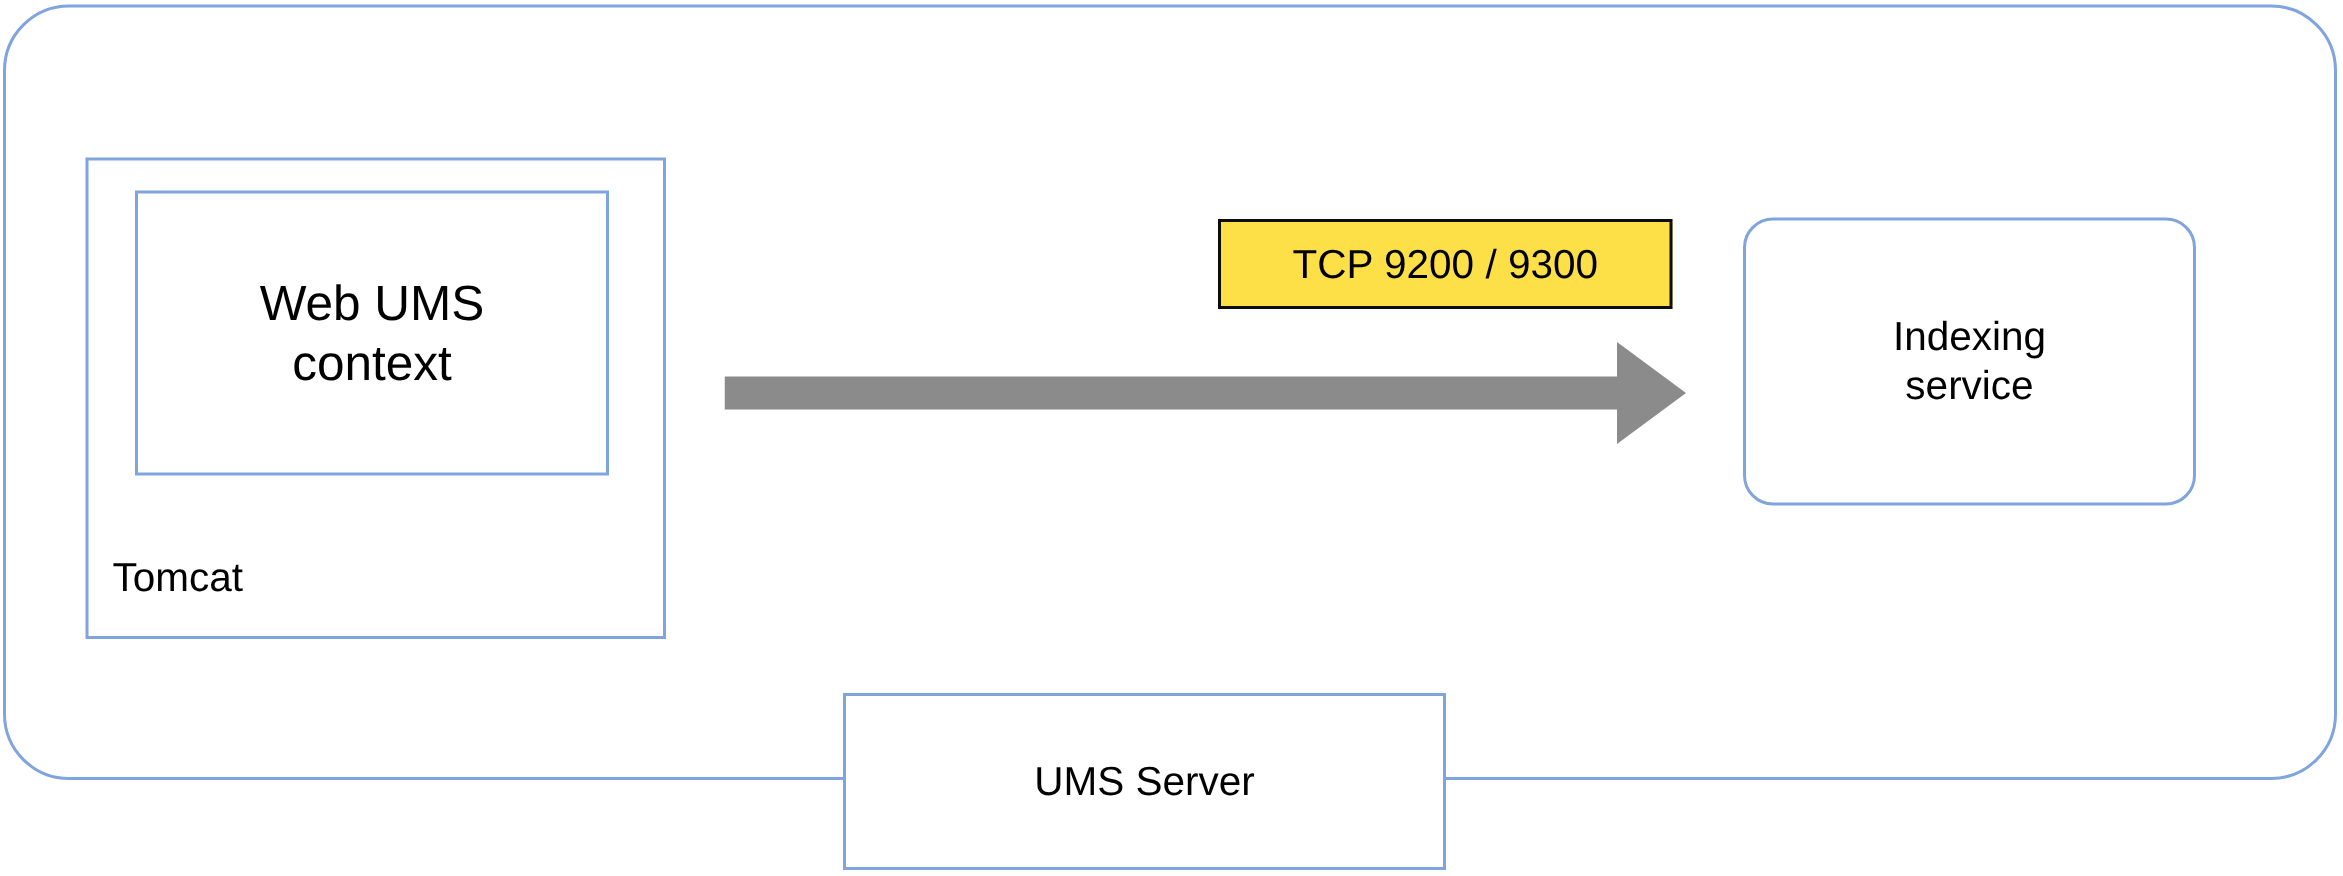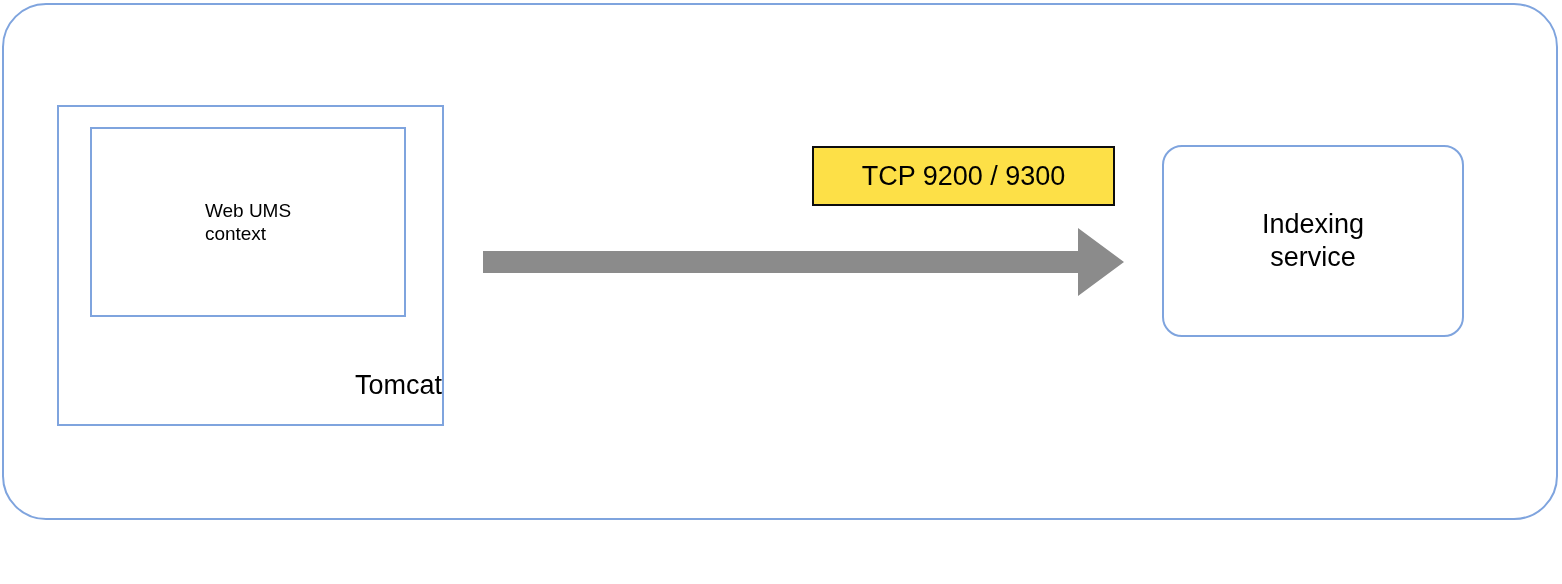--- a/index.html
+++ b/index.html
@@ -45,39 +45,39 @@
   .tomcat-box {
     left: 57px;
     top: 105px;
     width: 387px;
     height: 321px;
     display: block;
   }
 
   .tomcat-label {
     position: absolute;
-    left: 4px;
+    left: 16px;
     right: 0;
     top: 262px;
-    text-align: right;
+    text-align: left;
     font-size: 27px;
     color: #000000;
     line-height: 1.2;
   }
 
   .webums-box {
     left: 90px;
     top: 127px;
     width: 316px;
     height: 190px;
   }
 
   .webums-label {
-    text-align: left;
-    font-size: 19px;
+    text-align: center;
+    font-size: 33px;
     color: #000000;
     line-height: 1.22;
     white-space: pre-line;
   }
 
   .indexing-box {
     left: 1162px;
     top: 145px;
     width: 302px;
     height: 192px;
@@ -167,14 +167,17 @@
 
   <div class="port-box">
     <div class="port-label">TCP 9200 / 9300</div>
   </div>
 
   <div class="node-box indexing-box">
     <div class="indexing-label">Indexing
 service</div>
   </div>
 
+  <div class="node-box umsserver-box">
+    <div class="umsserver-label">UMS Server</div>
+  </div>
 
 </div>
 
 </body></html>

